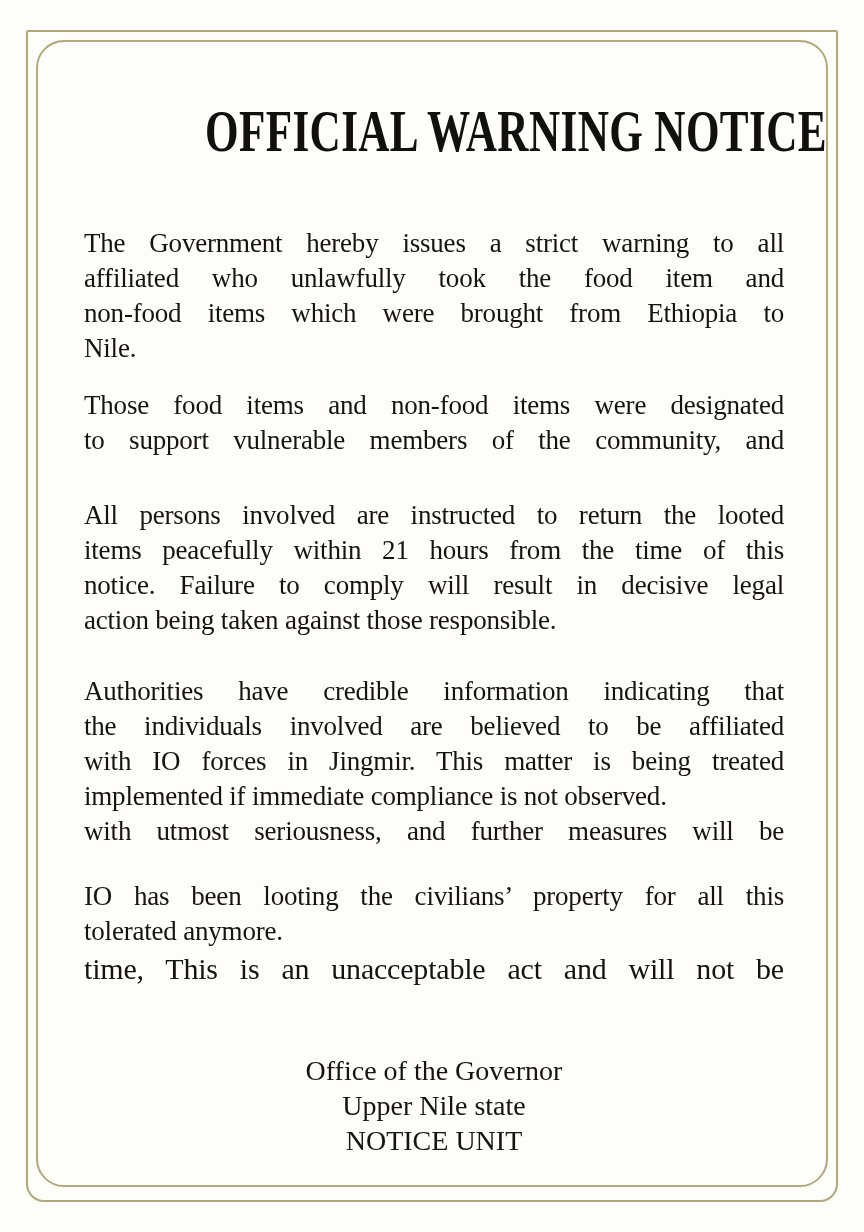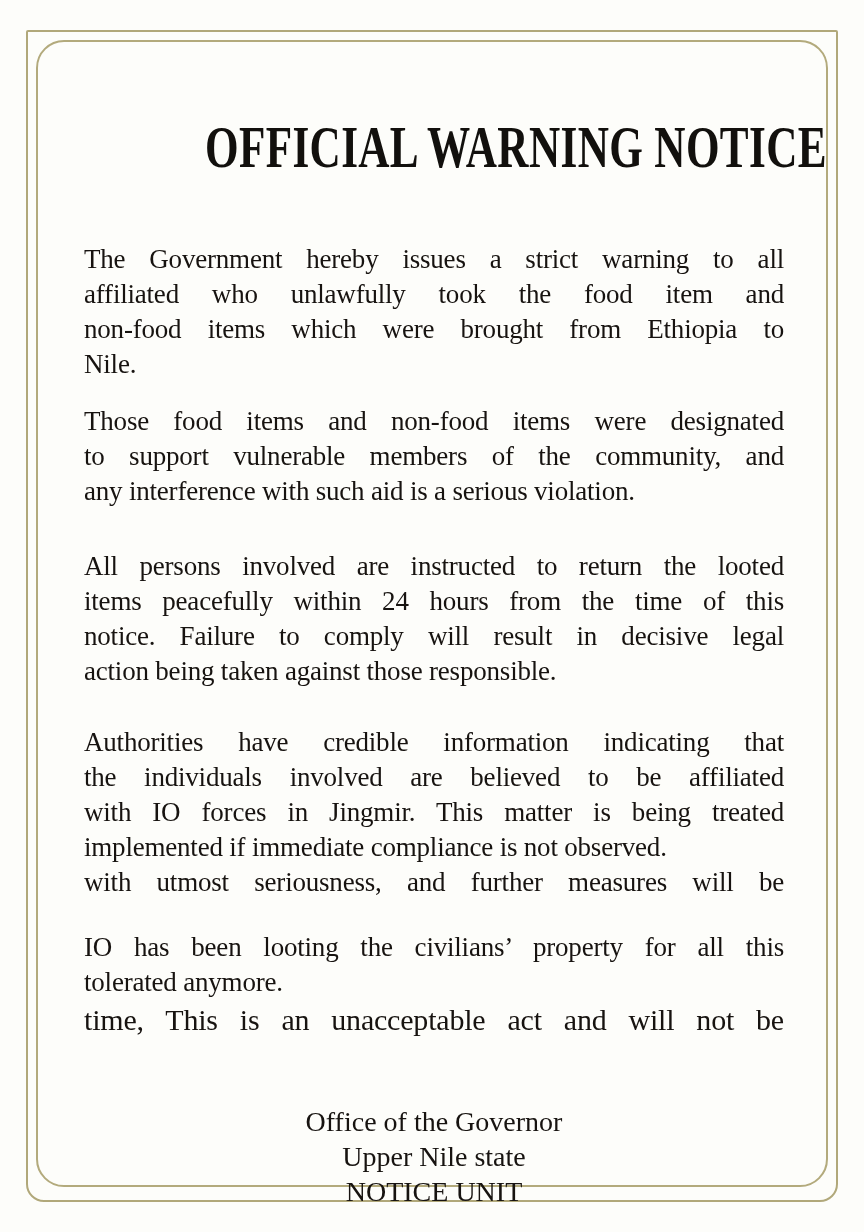--- a/index.html
+++ b/index.html
@@ -27,21 +27,21 @@
   .frame-inner {
     position: absolute;
     top: 40px; left: 36px; right: 36px; bottom: 45px;
     border: 2px solid #b3aa7c;
     border-radius: 28px;
     pointer-events: none;
   }
   .content {
     position: absolute;
     left: 84px;
-    top: 16px;
+    top: 0;
     width: 700px;
   }
   .title-row {
     margin-top: 100px;
     height: 62px;
     text-align: center;
     white-space: nowrap;
   }
   .title {
     display: inline-block;
@@ -99,26 +99,25 @@
     <div class="para p1">
       <p class="ln">The Government hereby issues a strict warning to all</p>
       <p class="ln">affiliated who unlawfully took the food item and</p>
       <p class="ln">non-food items which were brought from Ethiopia to</p>
       <p class="ln last">Nile.</p>
     </div>
 
     <div class="para p2">
       <p class="ln">Those food items and non-food items were designated</p>
       <p class="ln">to support vulnerable members of the community, and</p>
-      <p class="ln last">any interference with such aid is a serious violation.</p>
     </div>
 
     <div class="para p3">
       <p class="ln">All persons involved are instructed to return the looted</p>
-      <p class="ln">items peacefully within 24 hours from the time of this</p>
+      <p class="ln">items peacefully within 21 hours from the time of this</p>
       <p class="ln">notice. Failure to comply will result in decisive legal</p>
       <p class="ln last">action being taken against those responsible.</p>
     </div>
 
     <div class="para p4">
       <p class="ln">Authorities have credible information indicating that</p>
       <p class="ln">the individuals involved are believed to be affiliated</p>
       <p class="ln">with IO forces in Jingmir. This matter is being treated</p>
       <p class="ln last">implemented if immediate compliance is not observed.</p>
       <p class="ln">with utmost seriousness, and further measures will be</p>

